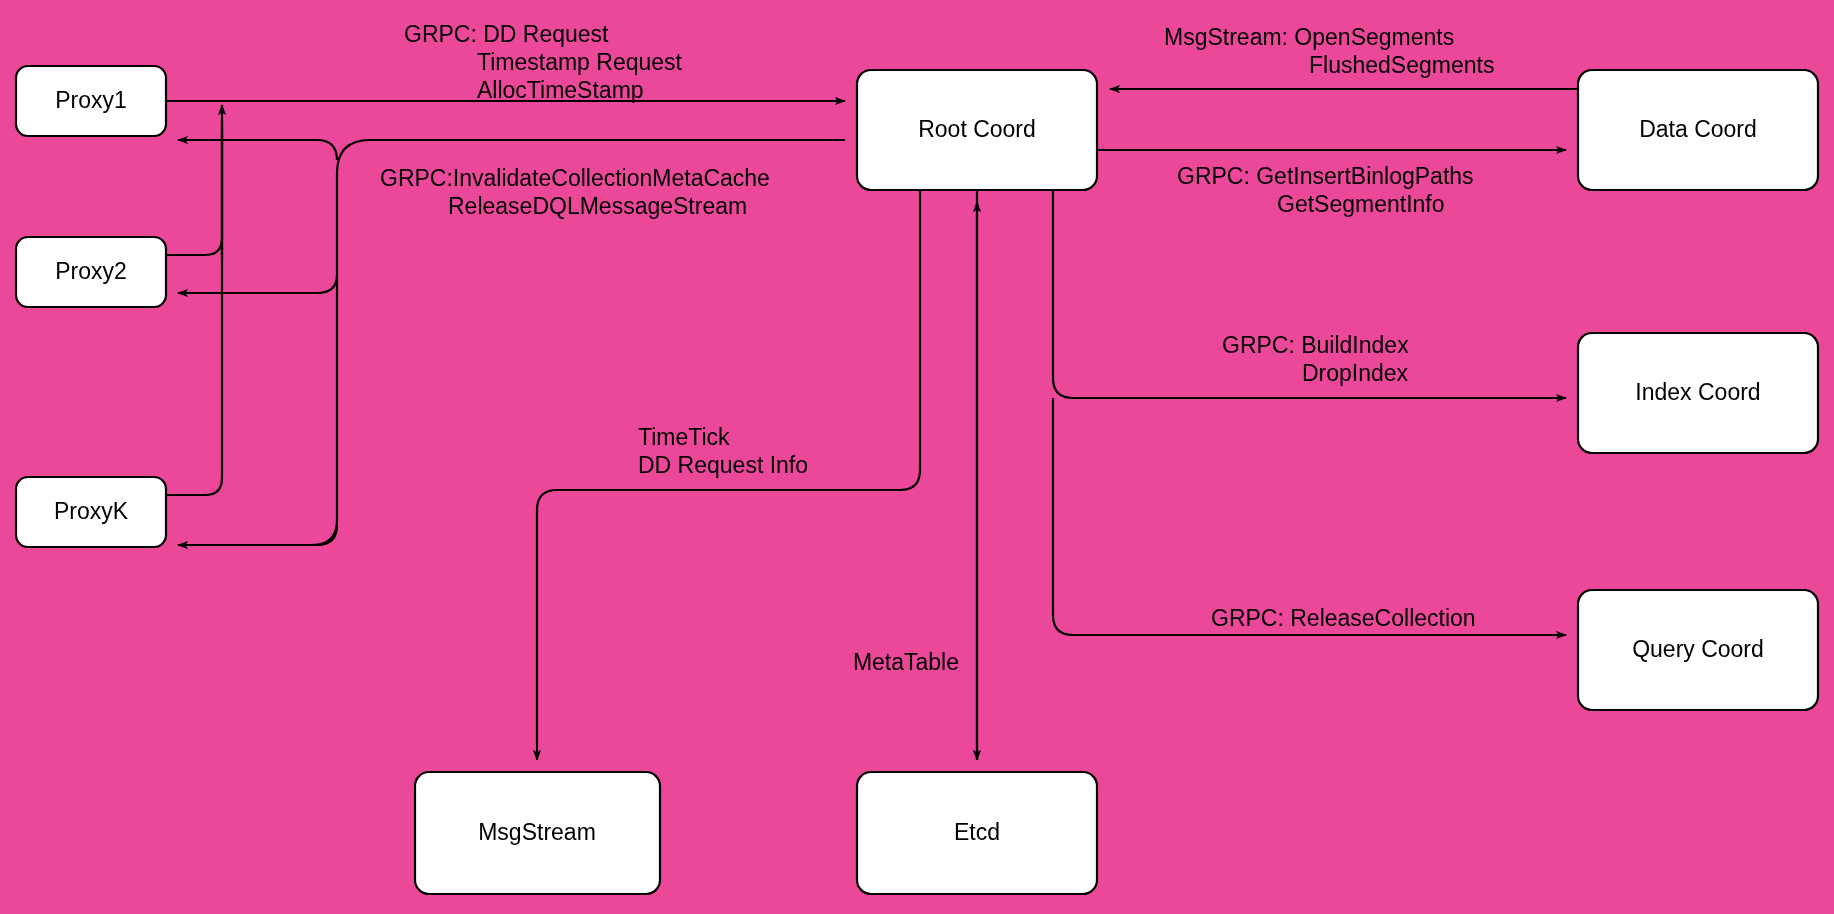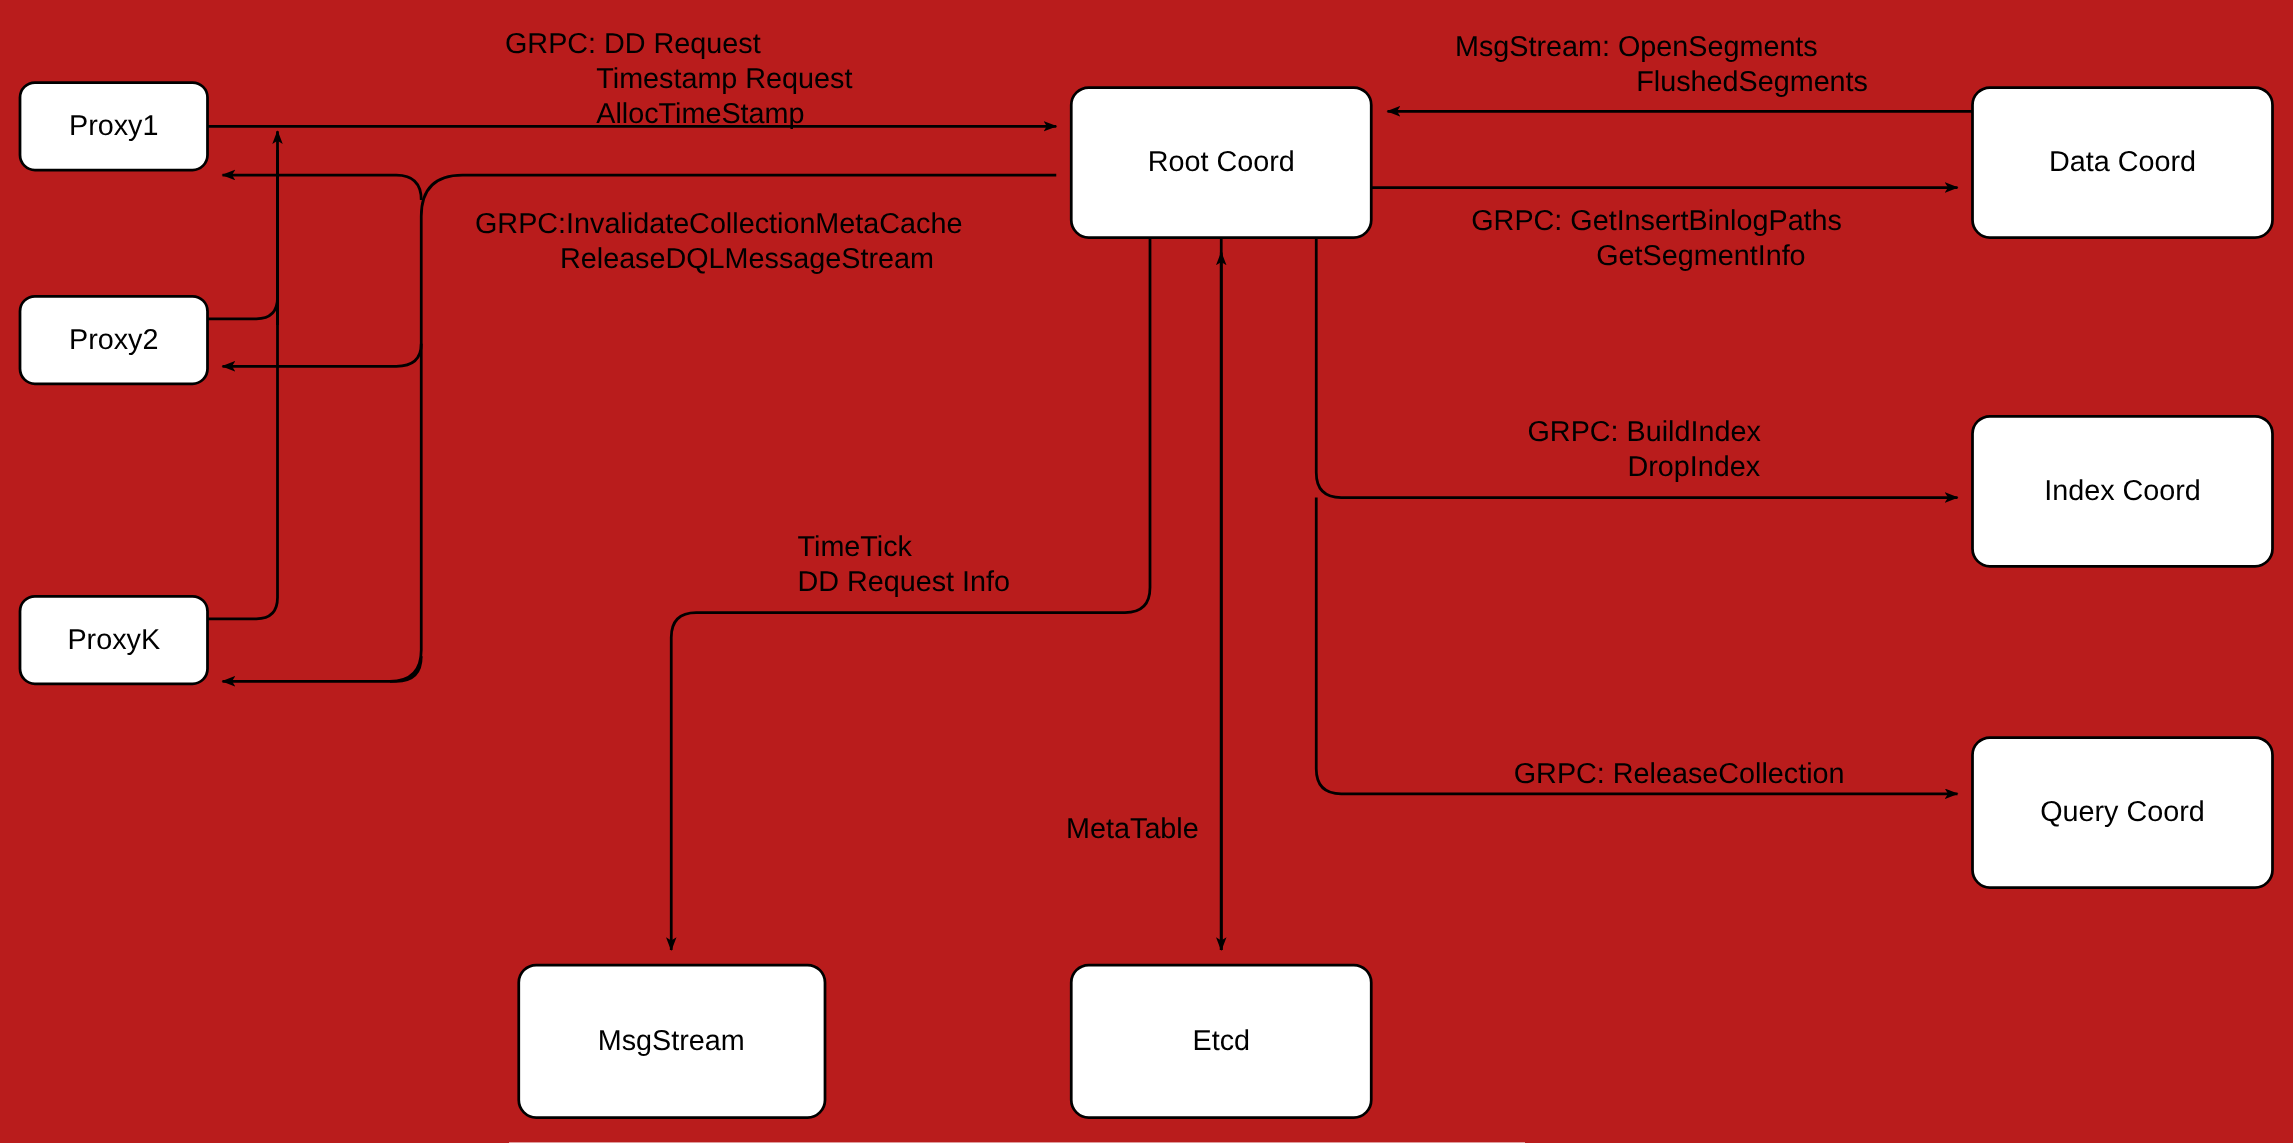--- a/index.html
+++ b/index.html
@@ -4,21 +4,21 @@
 <style>
   html, body {
     margin: 0;
     padding: 0;
     background: #ffffff;
   }
   #diagram-root {
     position: relative;
     width: 1834px;
     height: 914px;
-    background: #b91c1c;
+    background: #ec4899;
     font-family: "Liberation Sans", sans-serif;
     overflow: hidden;
   }
   svg.diagram-canvas {
     display: block;
     width: 1834px;
     height: 914px;
   }
   .node-box {
     fill: #ffffff;

